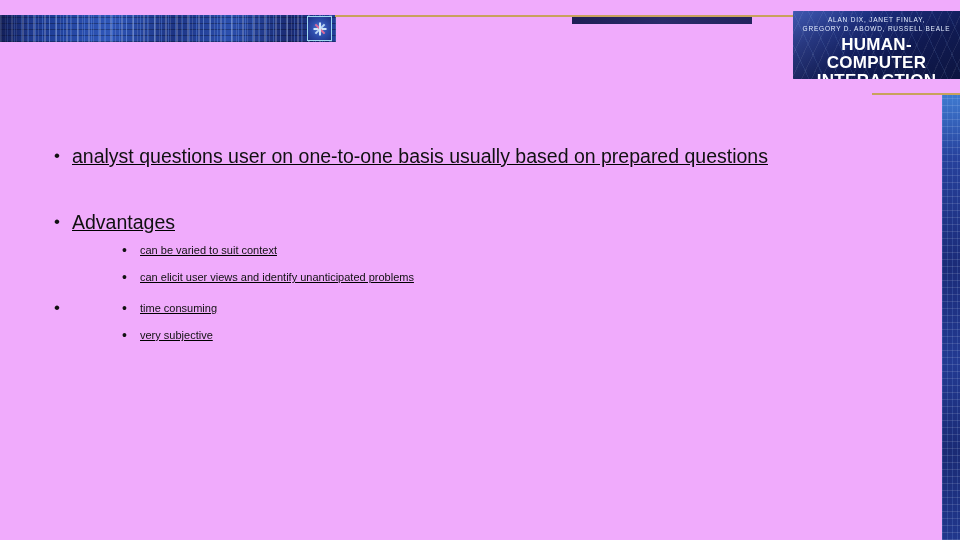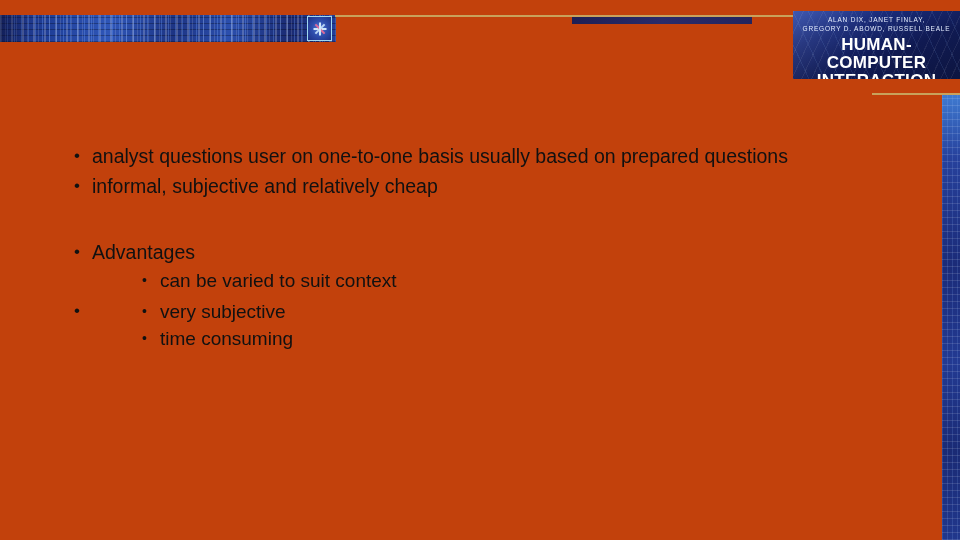--- a/index.html
+++ b/index.html
@@ -11,21 +11,21 @@
     width: 960px;
     height: 540px;
     overflow: hidden;
     font-family: "Liberation Sans", sans-serif;
   }
 
   .slide {
     position: relative;
     width: 960px;
     height: 540px;
-    background: #c2410c;
+    background: #f0abfc;
     overflow: hidden;
   }
 
   
   .header-band {
     position: absolute;
     left: 0;
     top: 15px;
     width: 336px;
     height: 27px;
@@ -186,23 +186,24 @@
     font-size: 37px;
     font-weight: 300;
     color: #111111;
     letter-spacing: 0.2px;
     white-space: nowrap;
   }
 
   
   .body-area {
     position: absolute;
-    left: 68px;
+    left: 48px;
     top: 143px;
     width: 850px;
+    text-decoration: underline;
   }
 
   ul.lvl1 {
     list-style: none;
     margin: 0;
     padding: 0;
   }
   li.l1 {
     position: relative;
     padding-left: 24px;
@@ -226,21 +227,21 @@
 
   ul.lvl2 {
     list-style: none;
     margin: 2px 0 0 0;
     padding: 0;
   }
   li.l2 {
     position: relative;
     padding-left: 22px;
     margin-left: 46px;
-    font-size: 19px;
+    font-size: 11px;
     color: #111111;
     line-height: 27px;
   }
   li.l2::before {
     content: "\2022";
     position: absolute;
     left: 4px;
     top: 0;
     font-size: 14px;
     line-height: 27px;
@@ -276,34 +277,32 @@
   <div class="right-strip"></div>
 
 
   <div class="body-area">
     <ul class="lvl1">
 
       <li class="l1">
         <span class="btxt">analyst questions user on one-to-one basis usually based on prepared questions</span>
       </li>
 
-      <li class="l1 tight">
-        <span class="btxt">informal, subjective and relatively cheap</span>
-      </li>
 
       <li class="l1 gap-before">
         <span class="btxt">Advantages</span>
         <ul class="lvl2">
           <li class="l2">can be varied to suit context</li>
+          <li class="l2">can elicit user views and identify unanticipated problems</li>
         </ul>
       </li>
 
       <li class="l1 tight">
         <ul class="lvl2">
+          <li class="l2">time consuming</li>
           <li class="l2">very subjective</li>
-          <li class="l2">time consuming</li>
         </ul>
       </li>
 
     </ul>
   </div>
 
 </div>
 
 </body></html>

